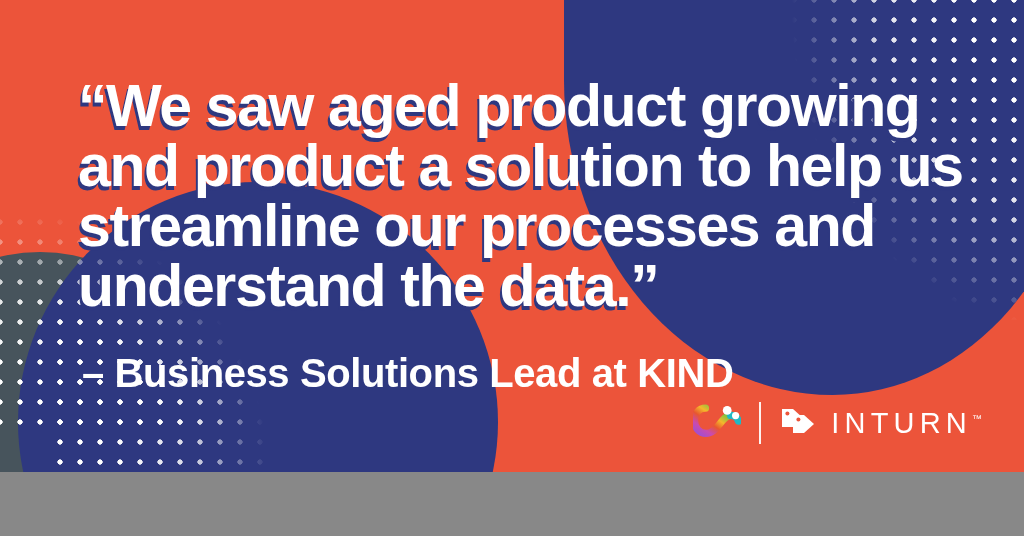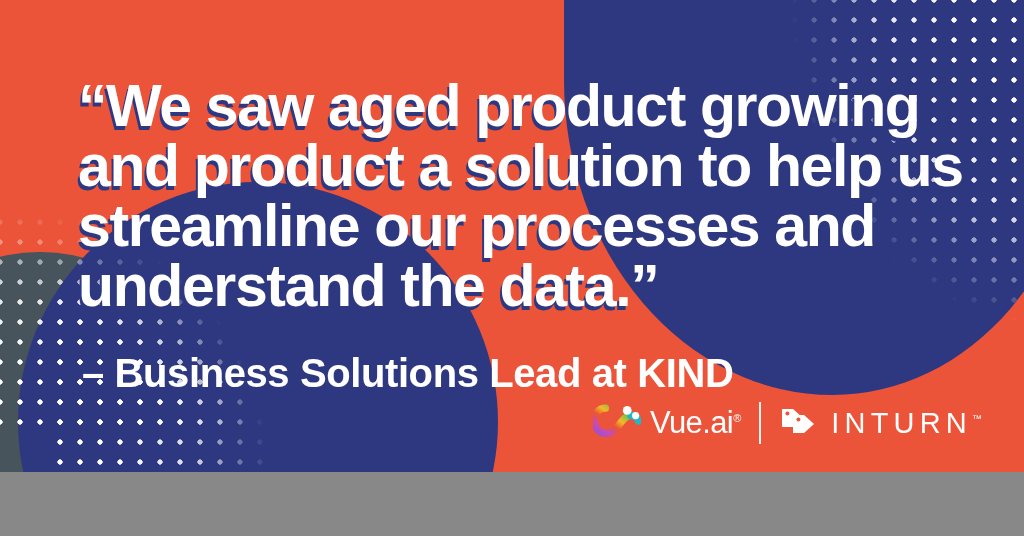--- a/index.html
+++ b/index.html
@@ -251,21 +251,20 @@
               <stop offset="100%" stop-color="#21B8C4"></stop>
             </linearGradient>
           </defs>
           <path d="M12.5 4.2 C5.6 4.2 1.6 9.6 1.6 16.4 C1.6 23.6 6.1 29.4 13.1 29.4
                    C19.0 29.4 22.6 25.2 26.2 20.6 C29.9 15.9 33.1 11.4 37.6 11.4" fill="none" stroke="url(#vueGrad)" stroke-width="7.2" stroke-linecap="round"></path>
           <path d="M37.6 11.4 C42.0 11.4 44.6 14.0 45.4 17.2" fill="none" stroke="#21B8C4" stroke-width="7.2" stroke-linecap="round"></path>
           <circle cx="34.2" cy="6.4" r="4.4" fill="#FFFFFF"></circle>
           <circle cx="42.6" cy="11.6" r="3.6" fill="#FFFFFF"></circle>
         </svg>
       </span>
-      <span class="vue-wordmark"><span>Vue.ai</span><span class="vue-reg">®</span></span>
     </div>
 
     <div class="logo-divider"></div>
 
     <div class="inturn-logo">
       <span>
         <svg width="42" height="36" viewBox="0 0 42 36" aria-hidden="true">
           <path d="M3.0 9.0 L14.0 9.0 L24.0 18.0 L14.0 27.0 L3.0 27.0 Z" fill="#FFFFFF" transform="translate(0,-3)"></path>
           <circle cx="8.4" cy="10.6" r="2.0" fill="#EC543A"></circle>
           <path d="M14.0 9.0 L25.0 9.0 L35.0 18.0 L25.0 27.0 L14.0 27.0 Z" fill="#FFFFFF" transform="translate(0,3)"></path>

